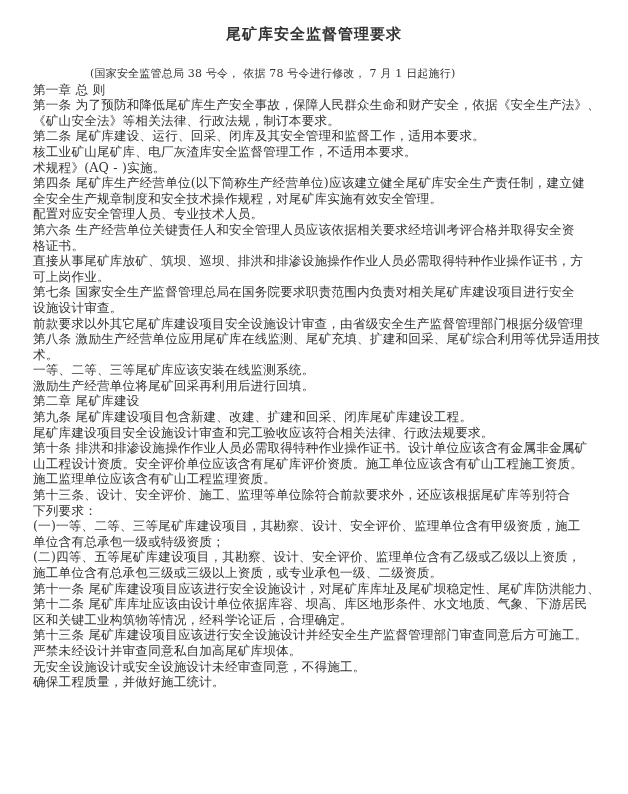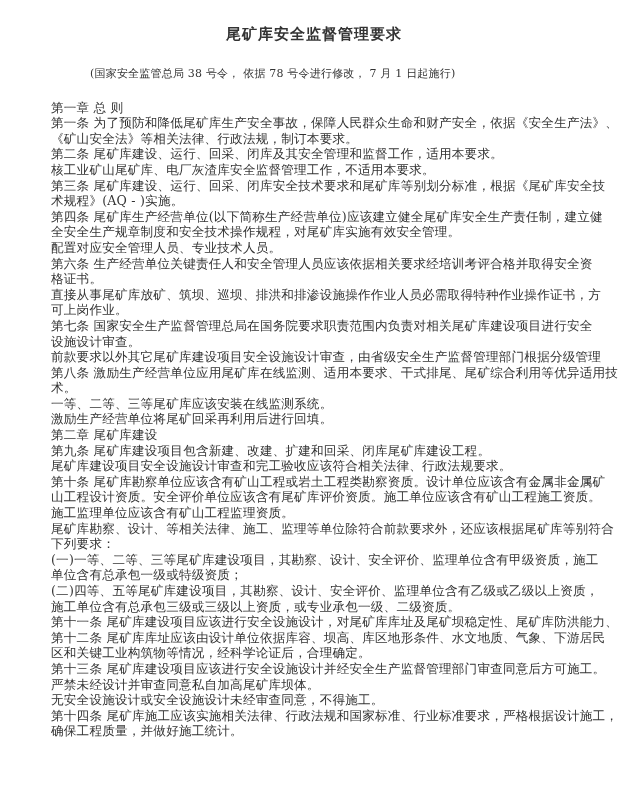--- a/index.html
+++ b/index.html
@@ -32,71 +32,69 @@
     white-space: nowrap;
   }
   .doc-subtitle {
     font-size: 11px;
     line-height: 15.6px;
     letter-spacing: 0.2px;
     padding-left: 57px;
     white-space: nowrap;
   }
   .doc-body {
-    margin: 18px;
+    margin: 0;
   }
   .body-line {
     font-size: 12.6px;
     line-height: 15.6px;
     letter-spacing: 0.2px;
     white-space: nowrap;
   }
 </style>
 </head>
 <body>
 
 <div class="page">
   <div class="doc-title">尾矿库安全监督管理要求</div>
   <div class="doc-subtitle">(国家安全监管总局 38 号令， 依据 78 号令进行修改， 7 月 1 日起施行)</div>
   <div class="doc-body">
       <div class="body-line">第一章 总 则</div>
       <div class="body-line">第一条 为了预防和降低尾矿库生产安全事故，保障人民群众生命和财产安全，依据《安全生产法》、</div>
       <div class="body-line">《矿山安全法》等相关法律、行政法规，制订本要求。</div>
       <div class="body-line">第二条 尾矿库建设、运行、回采、闭库及其安全管理和监督工作，适用本要求。</div>
       <div class="body-line">核工业矿山尾矿库、电厂灰渣库安全监督管理工作，不适用本要求。</div>
-      <div class="body-line">第三条 尾矿库建设、运行、回采、闭库安全技术要求和尾矿库等别划分标准，根据《尾矿库安全技</div>
       <div class="body-line">术规程》(AQ - )实施。</div>
       <div class="body-line">第四条 尾矿库生产经营单位(以下简称生产经营单位)应该建立健全尾矿库安全生产责任制，建立健</div>
       <div class="body-line">全安全生产规章制度和安全技术操作规程，对尾矿库实施有效安全管理。</div>
       <div class="body-line">配置对应安全管理人员、专业技术人员。</div>
       <div class="body-line">第六条 生产经营单位关键责任人和安全管理人员应该依据相关要求经培训考评合格并取得安全资</div>
       <div class="body-line">格证书。</div>
       <div class="body-line">直接从事尾矿库放矿、筑坝、巡坝、排洪和排渗设施操作作业人员必需取得特种作业操作证书，方</div>
       <div class="body-line">可上岗作业。</div>
       <div class="body-line">第七条 国家安全生产监督管理总局在国务院要求职责范围内负责对相关尾矿库建设项目进行安全</div>
       <div class="body-line">设施设计审查。</div>
       <div class="body-line">前款要求以外其它尾矿库建设项目安全设施设计审查，由省级安全生产监督管理部门根据分级管理</div>
-      <div class="body-line">第八条 激励生产经营单位应用尾矿库在线监测、适用本要求、干式排尾、尾矿综合利用等优异适用技</div>
+      <div class="body-line">第八条 激励生产经营单位应用尾矿库在线监测、尾矿充填、扩建和回采、尾矿综合利用等优异适用技</div>
       <div class="body-line">术。</div>
       <div class="body-line">一等、二等、三等尾矿库应该安装在线监测系统。</div>
       <div class="body-line">激励生产经营单位将尾矿回采再利用后进行回填。</div>
       <div class="body-line">第二章 尾矿库建设</div>
       <div class="body-line">第九条 尾矿库建设项目包含新建、改建、扩建和回采、闭库尾矿库建设工程。</div>
       <div class="body-line">尾矿库建设项目安全设施设计审查和完工验收应该符合相关法律、行政法规要求。</div>
-      <div class="body-line">第十条 尾矿库勘察单位应该含有矿山工程或岩土工程类勘察资质。设计单位应该含有金属非金属矿</div>
+      <div class="body-line">第十条 排洪和排渗设施操作作业人员必需取得特种作业操作证书。设计单位应该含有金属非金属矿</div>
       <div class="body-line">山工程设计资质。安全评价单位应该含有尾矿库评价资质。施工单位应该含有矿山工程施工资质。</div>
       <div class="body-line">施工监理单位应该含有矿山工程监理资质。</div>
-      <div class="body-line">尾矿库勘察、设计、等相关法律、施工、监理等单位除符合前款要求外，还应该根据尾矿库等别符合</div>
+      <div class="body-line">第十三条、设计、安全评价、施工、监理等单位除符合前款要求外，还应该根据尾矿库等别符合</div>
       <div class="body-line">下列要求：</div>
       <div class="body-line">(一)一等、二等、三等尾矿库建设项目，其勘察、设计、安全评价、监理单位含有甲级资质，施工</div>
       <div class="body-line">单位含有总承包一级或特级资质；</div>
       <div class="body-line">(二)四等、五等尾矿库建设项目，其勘察、设计、安全评价、监理单位含有乙级或乙级以上资质，</div>
       <div class="body-line">施工单位含有总承包三级或三级以上资质，或专业承包一级、二级资质。</div>
       <div class="body-line">第十一条 尾矿库建设项目应该进行安全设施设计，对尾矿库库址及尾矿坝稳定性、尾矿库防洪能力、</div>
       <div class="body-line">第十二条 尾矿库库址应该由设计单位依据库容、坝高、库区地形条件、水文地质、气象、下游居民</div>
       <div class="body-line">区和关键工业构筑物等情况，经科学论证后，合理确定。</div>
       <div class="body-line">第十三条 尾矿库建设项目应该进行安全设施设计并经安全生产监督管理部门审查同意后方可施工。</div>
       <div class="body-line">严禁未经设计并审查同意私自加高尾矿库坝体。</div>
       <div class="body-line">无安全设施设计或安全设施设计未经审查同意，不得施工。</div>
-      <div class="body-line">第十四条 尾矿库施工应该实施相关法律、行政法规和国家标准、行业标准要求，严格根据设计施工，</div>
       <div class="body-line">确保工程质量，并做好施工统计。</div>
     </div>
 </div>
 
 </body></html>

